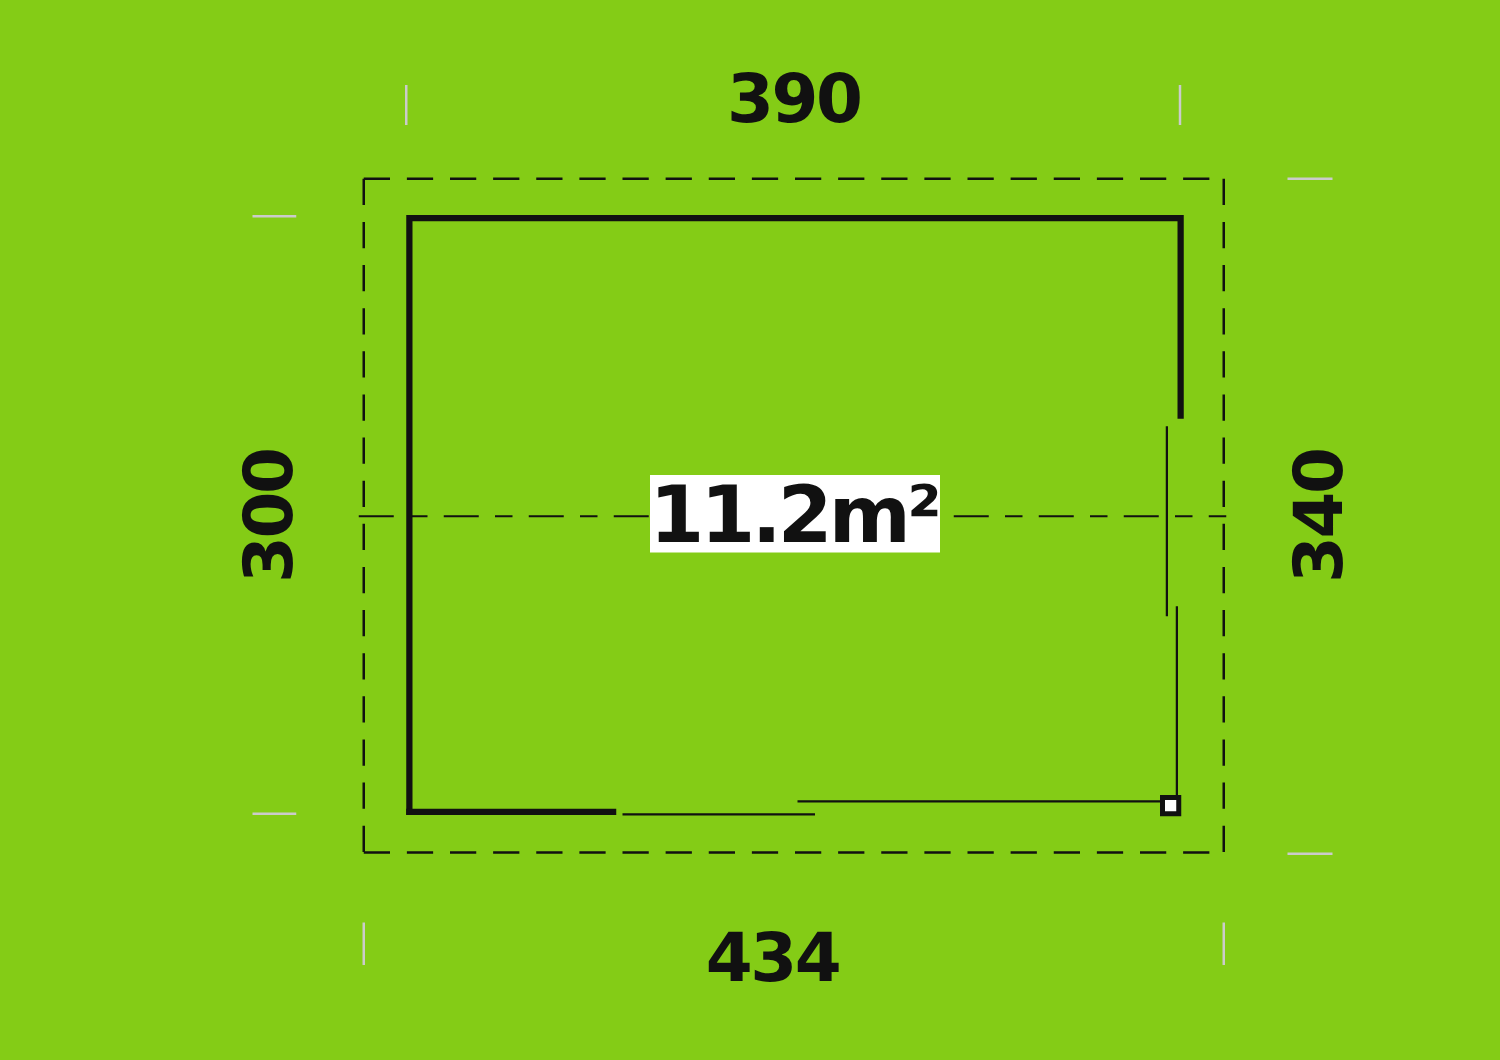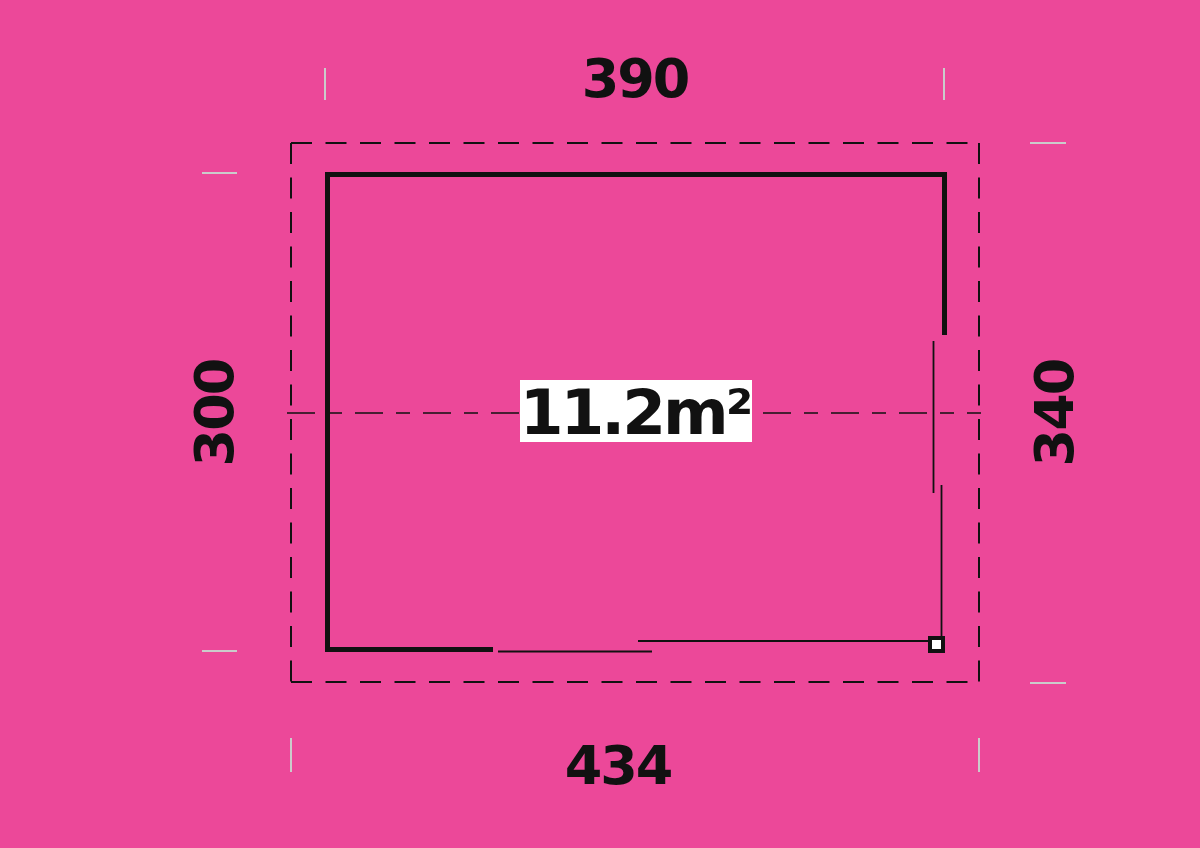--- a/index.html
+++ b/index.html
@@ -8,21 +8,21 @@
     background: #ffffff;
     width: 1200px;
     height: 848px;
     overflow: hidden;
     font-family: "DejaVu Sans", sans-serif;
   }
   .stage {
     position: relative;
     width: 1200px;
     height: 848px;
-    background: #ec4899;
+    background: #84cc16;
   }
   svg { display: block; }
   text {
     font-family: "DejaVu Sans", sans-serif;
     font-weight: bold;
   }
   .dim-label  { font-size: 54px; letter-spacing: -2px; }
   .area-label { font-size: 63px; letter-spacing: -3px; }
 </style>
 </head>

